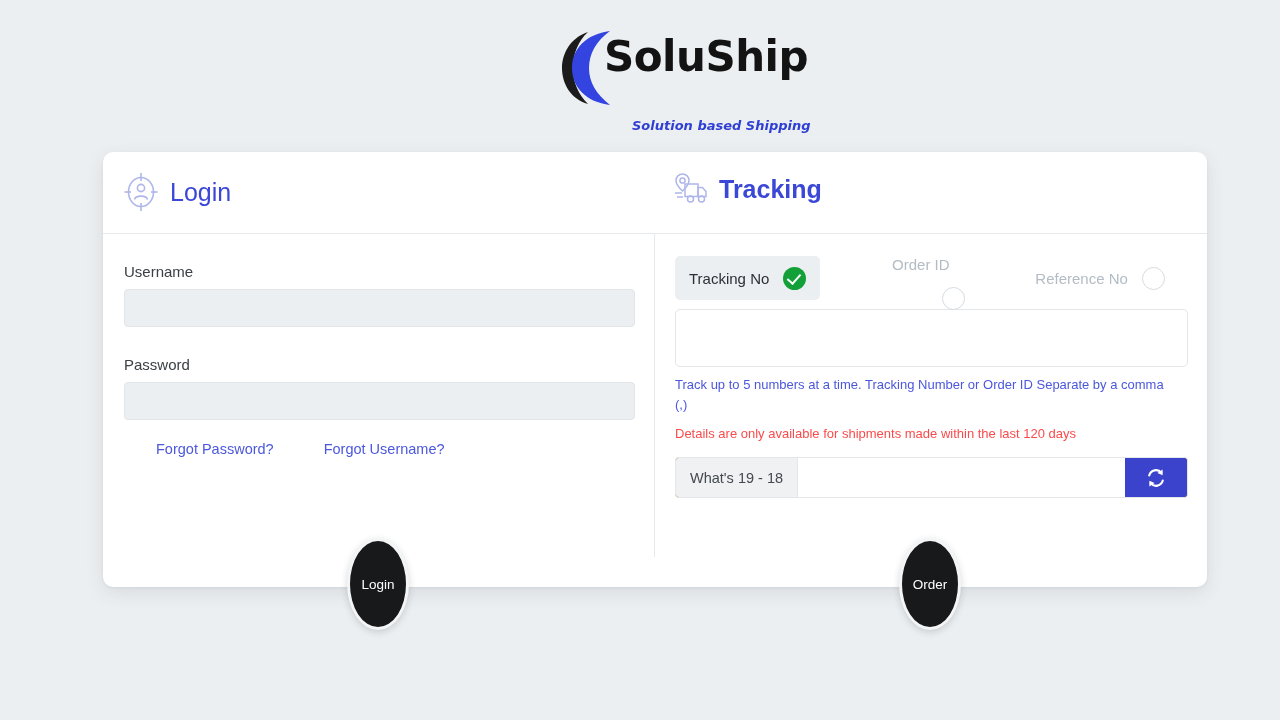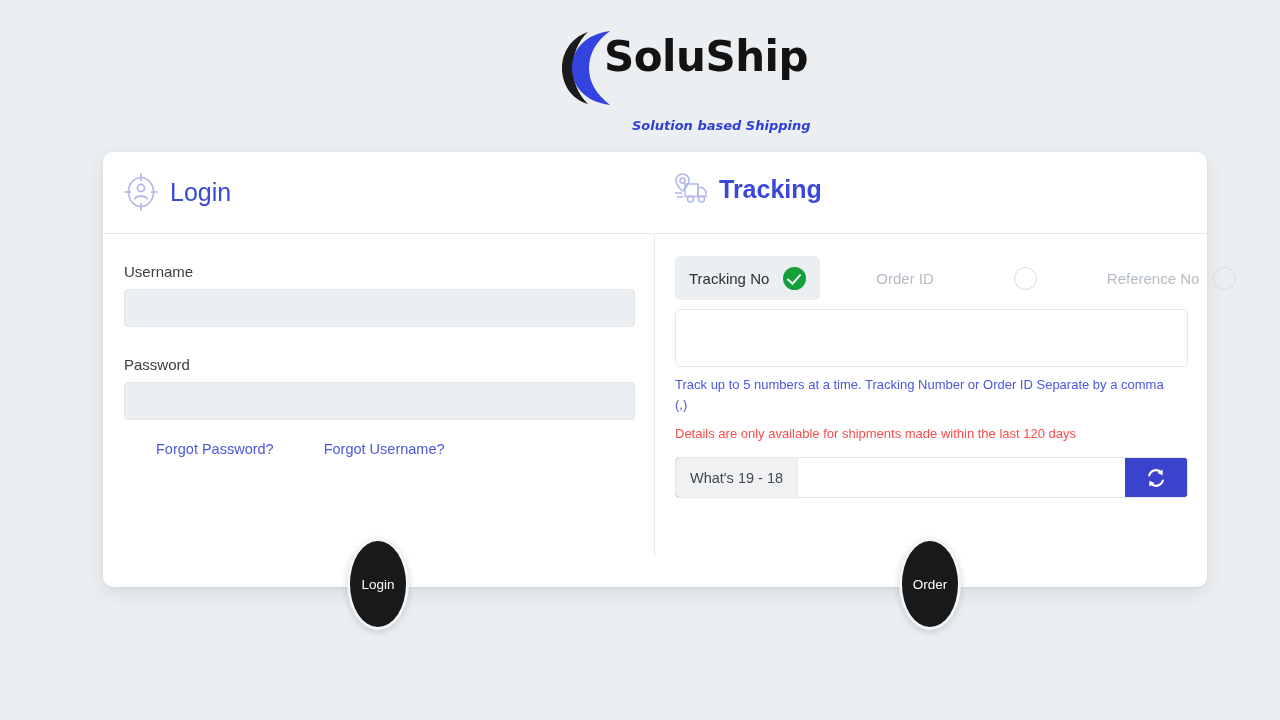--- a/index.html
+++ b/index.html
@@ -375,21 +375,21 @@
       </div>
     </div>
 
     <div class="track-panel">
 
       <div class="radio-row">
         <div class="radio-opt selected">
           <span class="r-label">Tracking No</span>
           <span class="radio-dot checked"></span>
         </div>
-        <div class="radio-opt" style="margin-left:42px;">
+        <div class="radio-opt" style="margin-left:42px;flex-direction:column;">
           <span class="r-label">Order ID</span>
           <span class="radio-dot" style="margin-left:66px;"></span>
         </div>
         <div class="radio-opt" style="margin-left:42px;">
           <span class="r-label">Reference No</span>
           <span class="radio-dot"></span>
         </div>
       </div>
 
       <textarea class="track-textarea" placeholder="" style=""></textarea>

